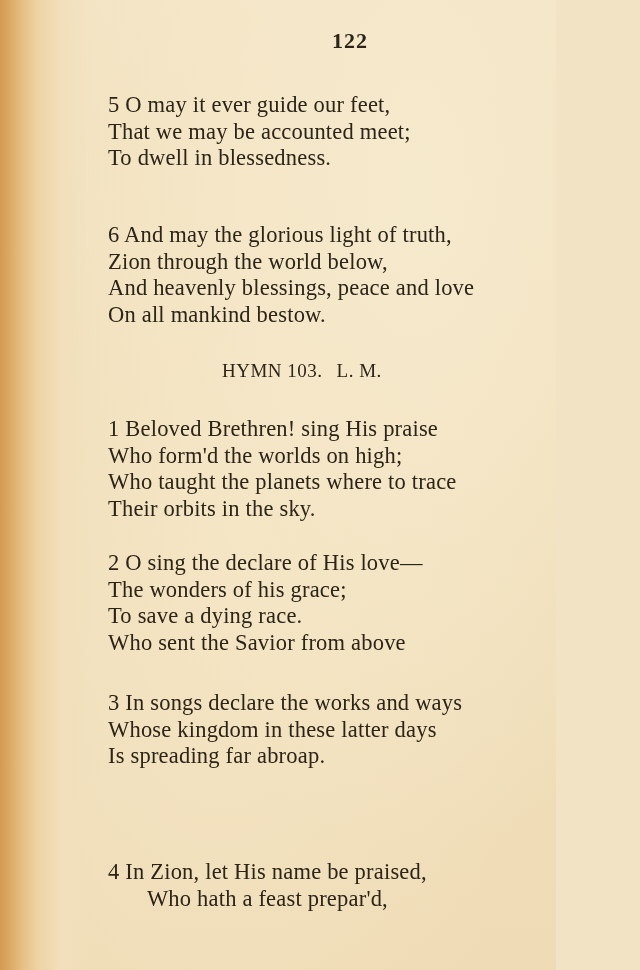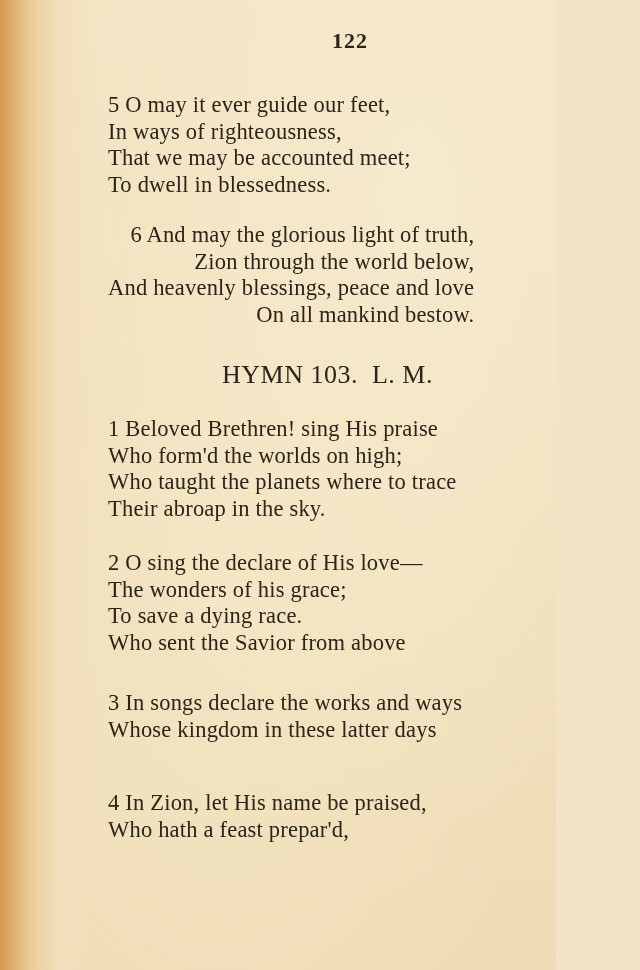--- a/index.html
+++ b/index.html
@@ -21,66 +21,66 @@
       position: absolute; top: 28px; left: 0; width: 700px; text-align: center;
       font-size: 22px; font-weight: bold; letter-spacing: 1px;
     }
     .stanza { position: absolute; left: 108px; }
     .line {
       font-size: 22.5px; line-height: 26.5px; white-space: nowrap;
       letter-spacing: 0.2px;
     }
     .hymn-title {
       position: absolute; top: 360px; left: 222px;
-      font-size: 26px; letter-spacing: 0.5px; white-space: nowrap;
+      font-size: 19px; letter-spacing: 0.5px; white-space: nowrap;
     }
     .hymn-title span + span { margin-left: 14px; }
   </style>
 </head>
 <body>
 
 <div class="page">
 
   <div class="page-number">122</div>
 
   <div class="stanza" style="top:92px;">
     <div class="line"><span>5</span> <span>O may it ever guide our feet,</span></div>
-    <div class="line">In ways of righteousness,</div>
     <div class="line">That we may be accounted meet;</div>
     <div class="line">To dwell in blessedness.</div>
   </div>
 
-  <div class="stanza" style="top:222px;text-align:right;">
+  <div class="stanza" style="top:222px;">
     <div class="line"><span>6</span> <span>And may the glorious light of truth,</span></div>
     <div class="line">Zion through the world below,</div>
     <div class="line">And heavenly blessings, peace and love</div>
     <div class="line">On all mankind bestow.</div>
   </div>
 
   <div class="hymn-title">
     <span>HYMN 103.</span><span>L. M.</span>
   </div>
 
   <div class="stanza" style="top:416px;">
     <div class="line"><span>1</span> <span>Beloved Brethren! sing His praise</span></div>
     <div class="line">Who form'd the worlds on high;</div>
     <div class="line">Who taught the planets where to trace</div>
-    <div class="line">Their abroap in the sky.</div>
+    <div class="line">Their orbits in the sky.</div>
   </div>
 
   <div class="stanza" style="top:550px;">
     <div class="line"><span>2</span> <span>O sing the declare of His love—</span></div>
     <div class="line">The wonders of his grace;</div>
     <div class="line">To save a dying race.</div>
     <div class="line">Who sent the Savior from above</div>
   </div>
 
   <div class="stanza" style="top:690px;">
     <div class="line"><span>3</span> <span>In songs declare the works and ways</span></div>
     <div class="line">Whose kingdom in these latter days</div>
+    <div class="line">Is spreading far abroap.</div>
   </div>
 
-  <div class="stanza" style="top:790px;">
+  <div class="stanza" style="top:859px;text-align:center;">
     <div class="line"><span>4</span> <span>In Zion, let His name be praised,</span></div>
     <div class="line">Who hath a feast prepar'd,</div>
   </div>
 
 </div>
 
 </body></html>

